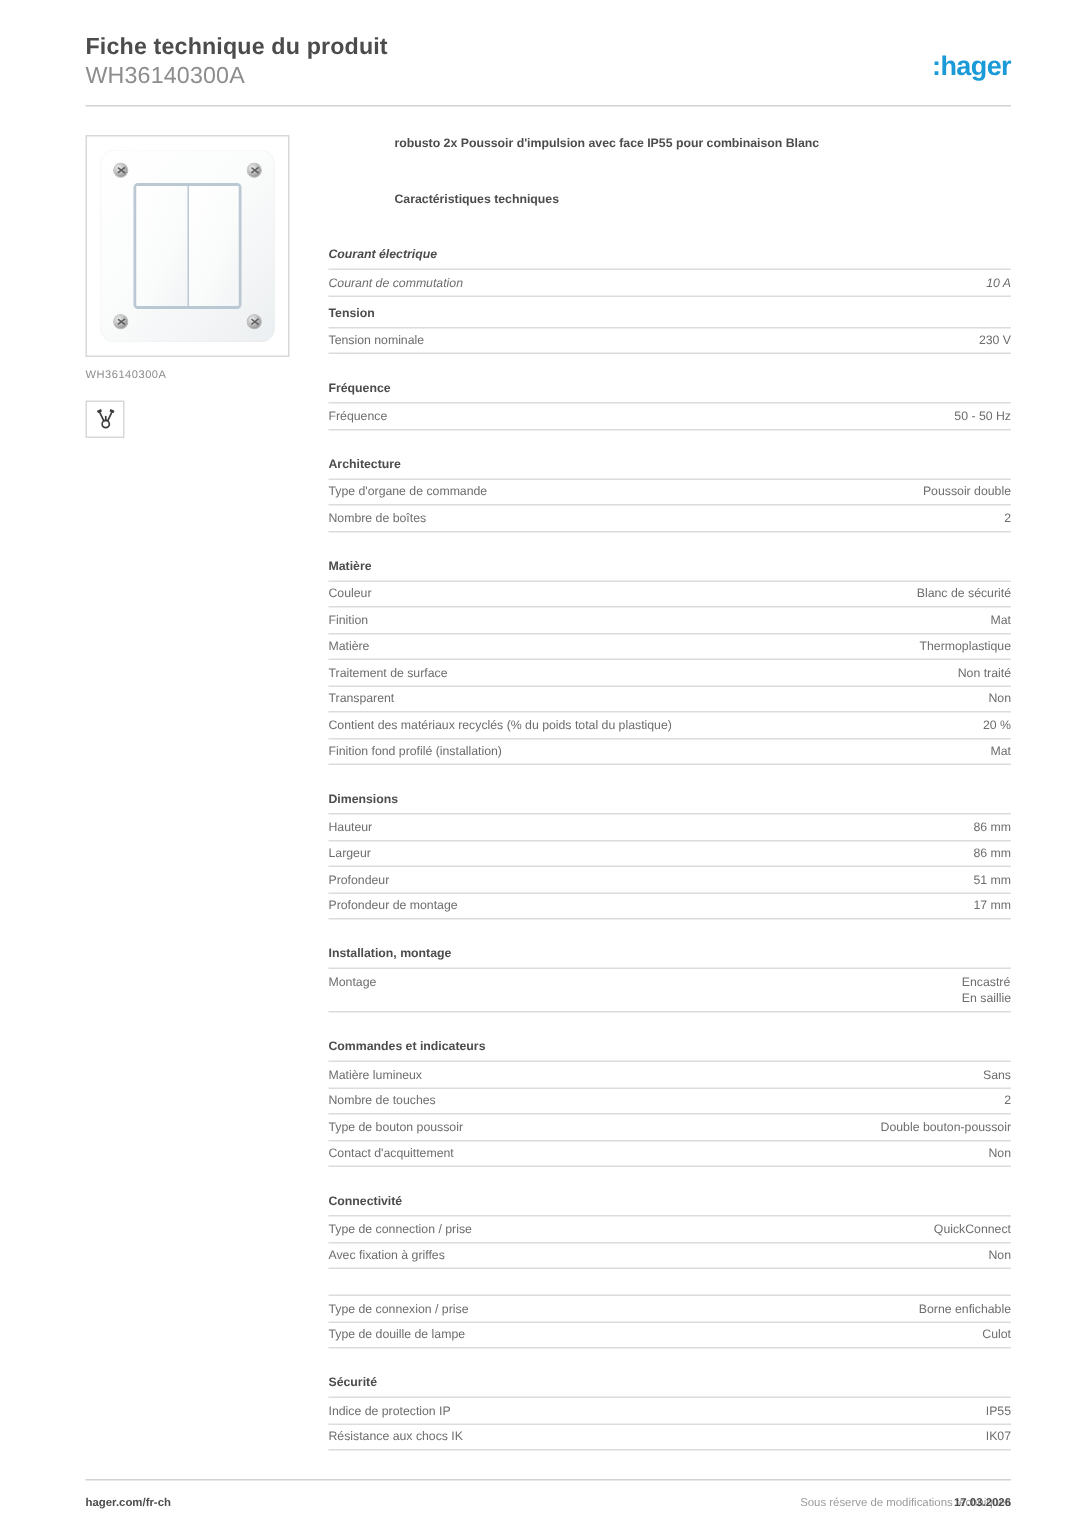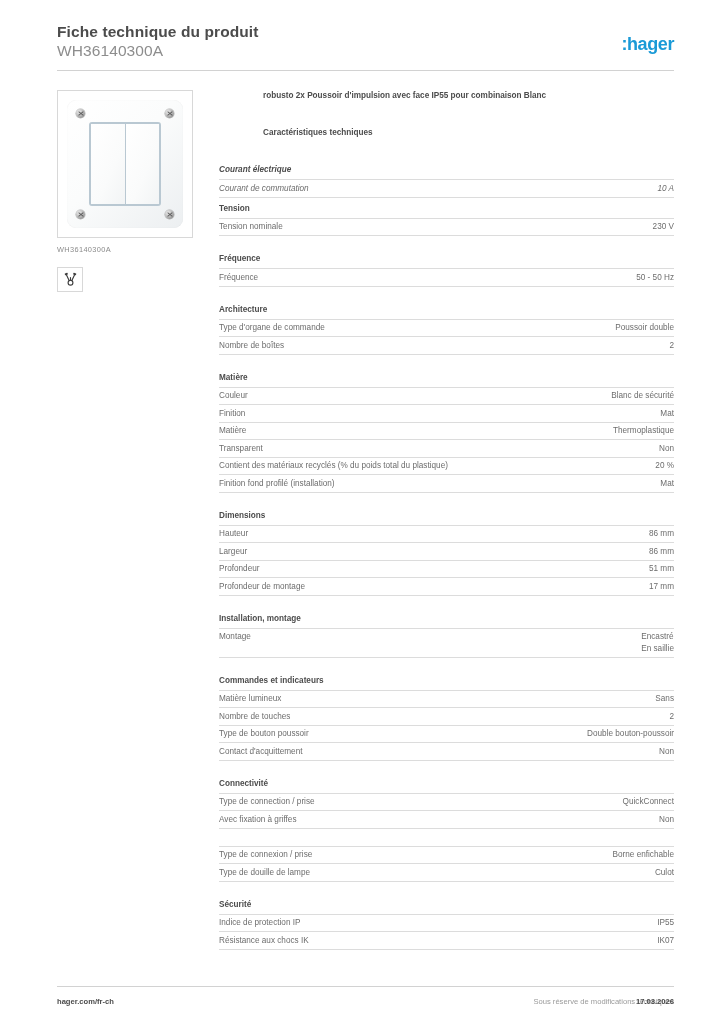--- a/index.html
+++ b/index.html
@@ -307,20 +307,24 @@
           </div>
           <div class="spec-row">
             <div class="spec-label">Finition</div>
             <div class="spec-value">Mat</div>
           </div>
           <div class="spec-row">
             <div class="spec-label">Matière</div>
             <div class="spec-value">Thermoplastique</div>
           </div>
           <div class="spec-row">
+            <div class="spec-label">Traitement de surface</div>
+            <div class="spec-value">Non traité</div>
+          </div>
+          <div class="spec-row">
             <div class="spec-label">Transparent</div>
             <div class="spec-value">Non</div>
           </div>
           <div class="spec-row">
             <div class="spec-label">Contient des matériaux recyclés (% du poids total du plastique)</div>
             <div class="spec-value">20 %</div>
           </div>
           <div class="spec-row">
             <div class="spec-label">Finition fond profilé (installation)</div>
             <div class="spec-value">Mat</div>

